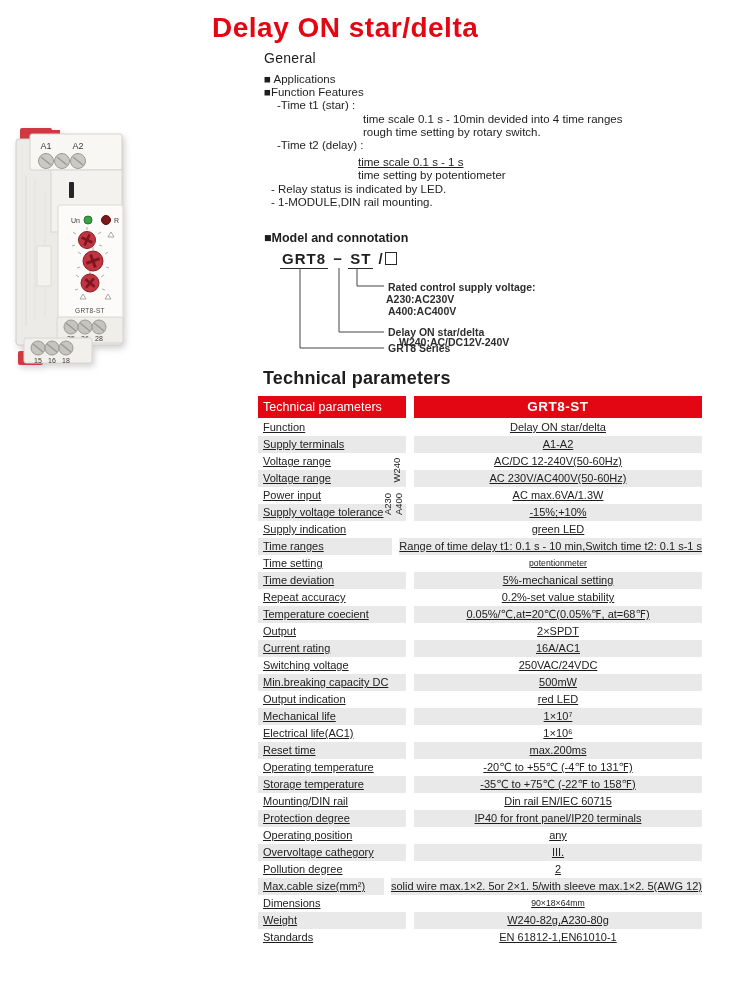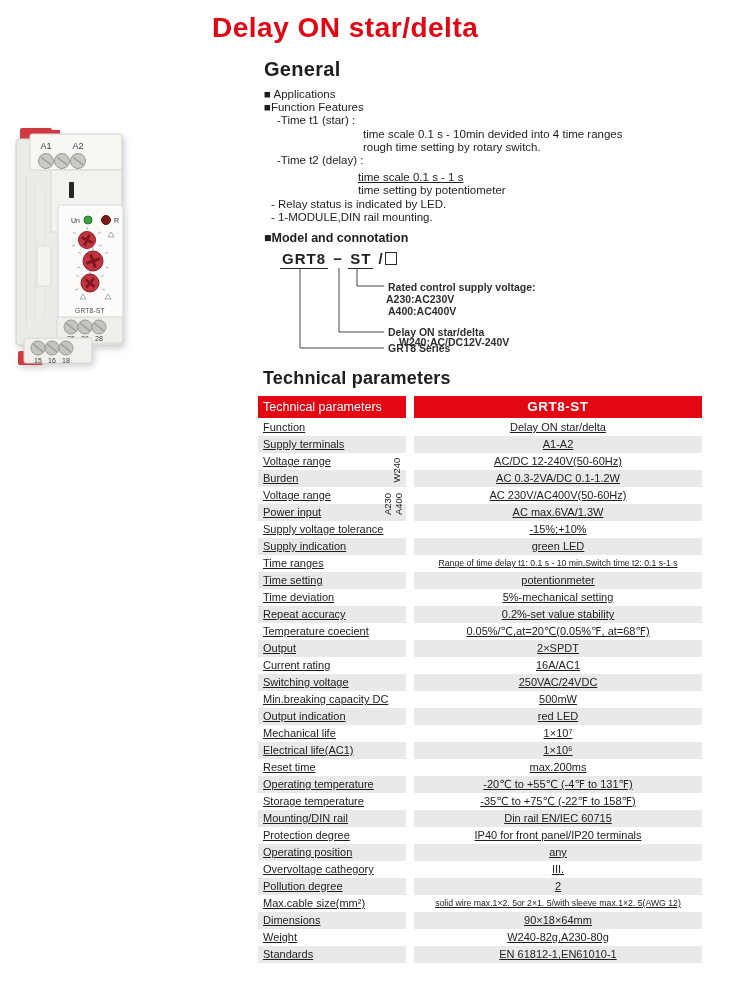--- a/index.html
+++ b/index.html
@@ -10,21 +10,21 @@
   .abs{position:absolute;}
 
   
   .page-title{
     left:212px;top:12px;font-size:28px;font-weight:bold;letter-spacing:.5px;
     color:var(--accent,#e30613);
   }
 
   
   .general{left:264px;top:50px;width:455px;}
-  .general .sec-h{font-size:20px;font-weight:bold;letter-spacing:.3px;margin:8px 0 7px 0;}
+  .general .sec-h{font-size:14px;font-weight:normal;letter-spacing:.3px;margin:0 0 7px 0;}
   .gline{font-size:11.5px;line-height:13.2px;}
   .ind-a{padding-left:13px;}
   .ind-b{padding-left:99px;}
   .ind-c{padding-left:94px;}
   .ind-d{padding-left:7px;}
   .gap-top{margin-top:4px;text-decoration:underline;}
 
   
   .model-heading{left:264px;top:231px;font-size:12.5px;font-weight:bold;}
   .model-code{left:280px;top:250px;font-size:15px;font-weight:bold;letter-spacing:1px;white-space:nowrap;}
@@ -232,25 +232,20 @@
         <div class="cgap"></div>
         <div class="cv">A1-A2</div>
       </div>
 
       <div class="t-row">
         <div class="cl">Voltage range</div>
         <div class="cgap"></div>
         <div class="cv">AC/DC 12-240V(50-60Hz)</div>
       </div>
 
-      <div class="t-row">
-        <div class="cl">Burden</div>
-        <div class="cgap"></div>
-        <div class="cv">AC 0.3-2VA/DC 0.1-1.2W</div>
-      </div>
 
       <div class="t-row">
         <div class="cl">Voltage range</div>
         <div class="cgap"></div>
         <div class="cv">AC 230V/AC400V(50-60Hz)</div>
       </div>
 
       <div class="t-row">
         <div class="cl">Power input</div>
         <div class="cgap"></div>

